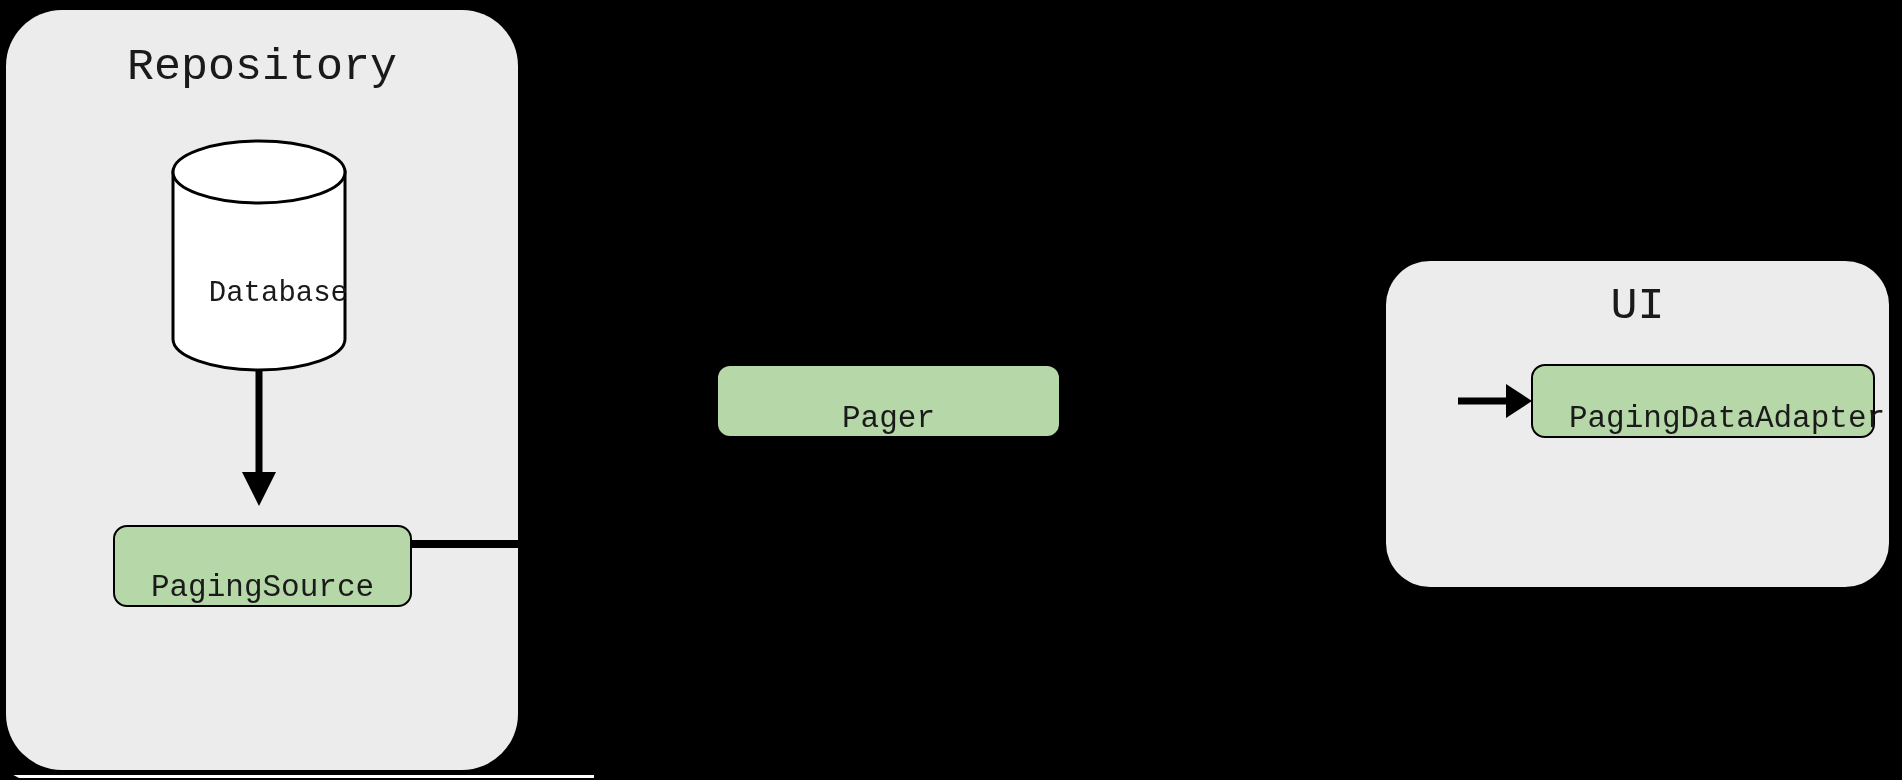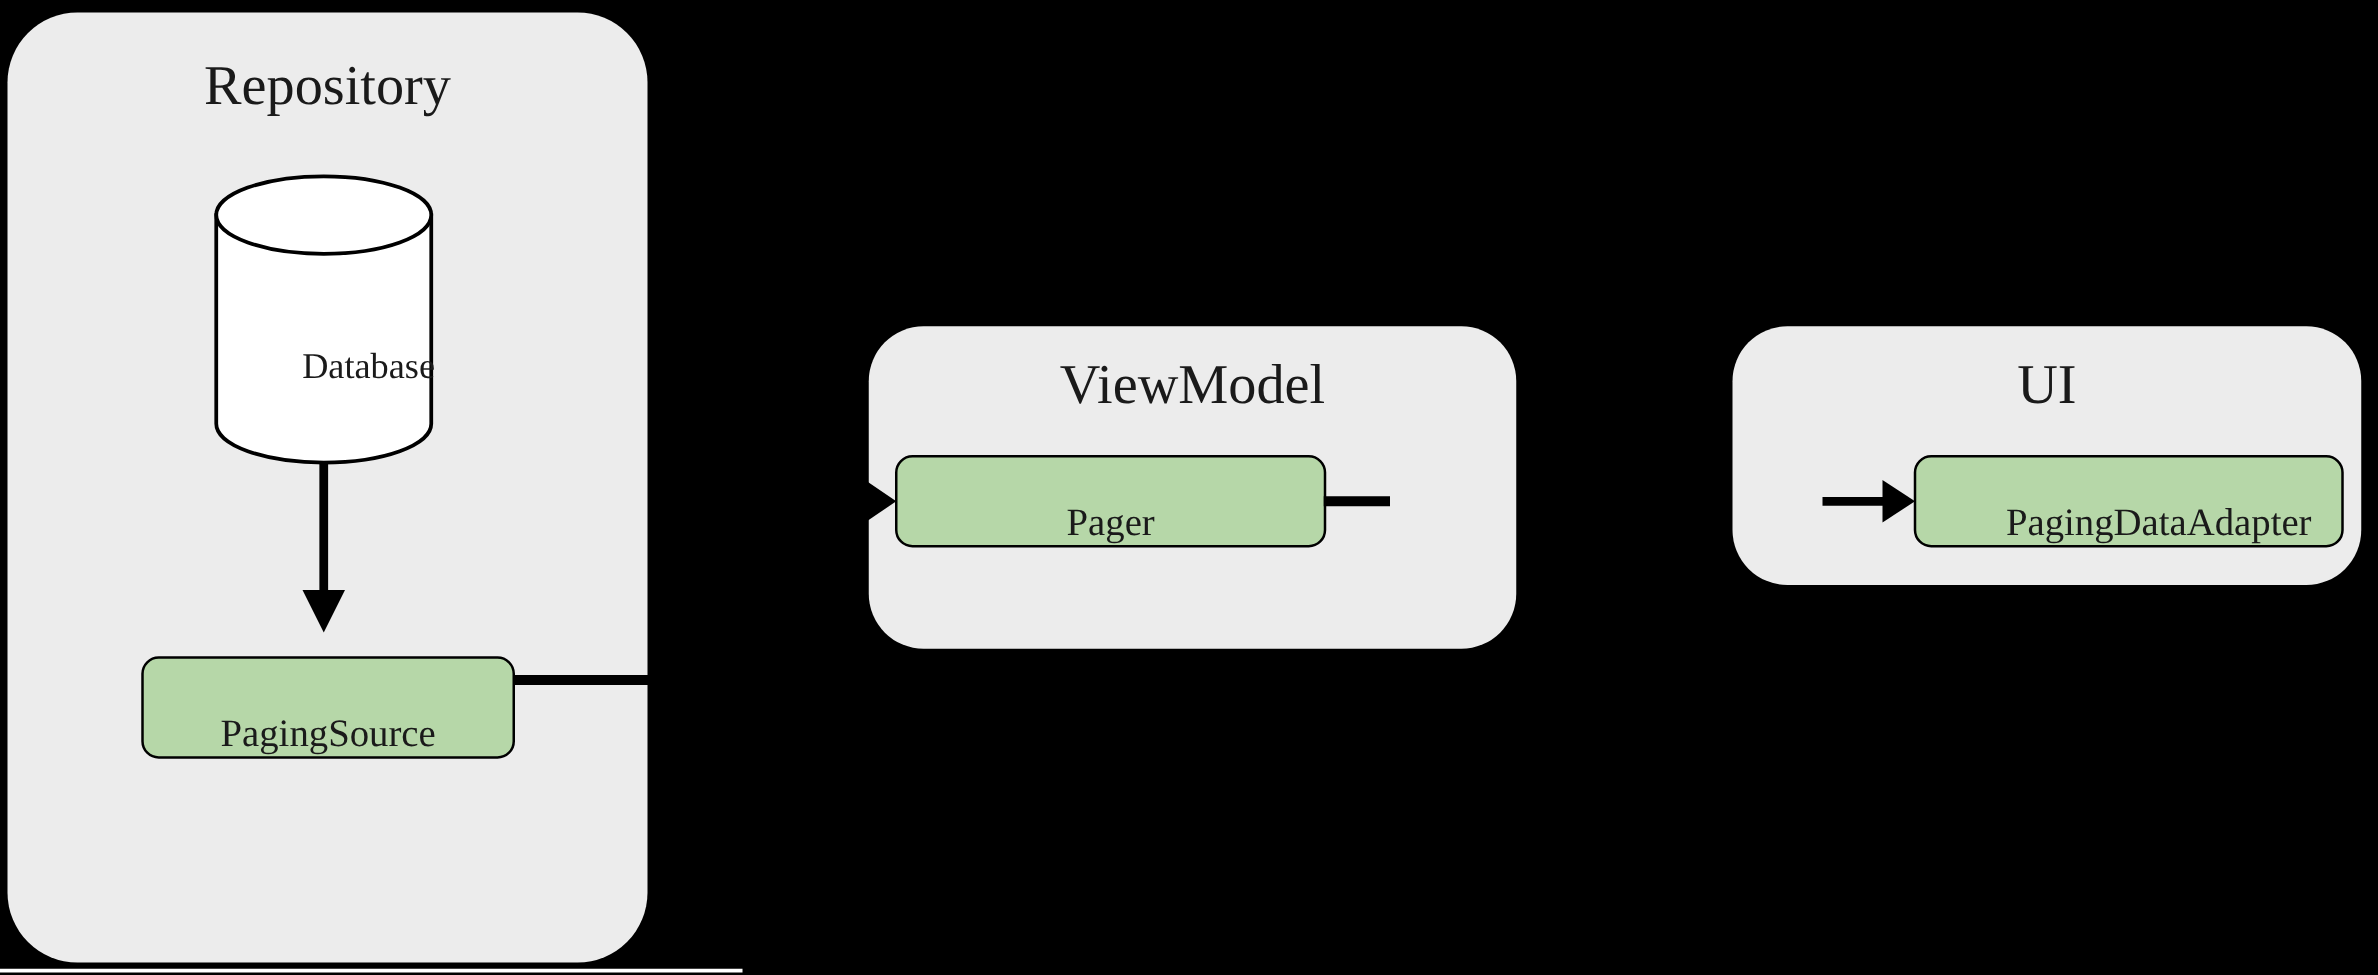--- a/index.html
+++ b/index.html
@@ -6,22 +6,23 @@
     margin: 0;
     padding: 0;
     background: #000000;
   }
   #canvas {
     position: relative;
     width: 1902px;
     height: 780px;
     background: var(--background, #000);
     overflow: hidden;
-    font-family: Liberation Serif, serif;
+    font-family: Liberation Mono, monospace;
     color: var(--text, #1a1a1a);
+    border-radius: 30px;
   }
   .container-box {
     position: absolute;
     background: var(--container-fill, #ececec);
     border-radius: 48px;
   }
   .container-title {
     position: absolute;
     width: 100%;
     text-align: center;
@@ -93,25 +94,22 @@
     <line class="arrow-line" x1="30" y1="2" x2="30" y2="106"></line>
     <polygon class="arrow-head" points="13,104 47,104 30,138"></polygon>
   </svg>
 
   <div class="node" style="left:113px; top:525px; width:299px; height:82px;">
     <span>PagingSource</span>
   </div>
 
   <div class="connector" style="left:412px; top:540px; width:108px; height:8px;"></div>
 
-  <div class="container-box" style="left:695px; top:261px; width:518px; height:258px; border-radius:44px;">
-    <div class="container-title" style="top:20px;">ViewModel</div>
-  </div>
 
-  <div class="container-box" style="left:1386px; top:261px; width:503px; height:207px; border-radius:44px;">
+  <div class="container-box" style="left:1386px; top:261px; width:503px; height:326px; border-radius:44px;">
     <div class="container-title" style="top:20px;">UI</div>
   </div>
 
   <svg class="abs-svg" style="left:658px; top:381px;" width="60" height="40" viewBox="0 0 60 40">
     <line class="arrow-line" x1="0" y1="20" x2="36" y2="20"></line>
     <polygon class="arrow-head" points="34,3 34,37 59,20"></polygon>
   </svg>
 
   <div class="node" style="left:716px; top:364px; width:345px; height:74px;">
     <span>Pager</span>

